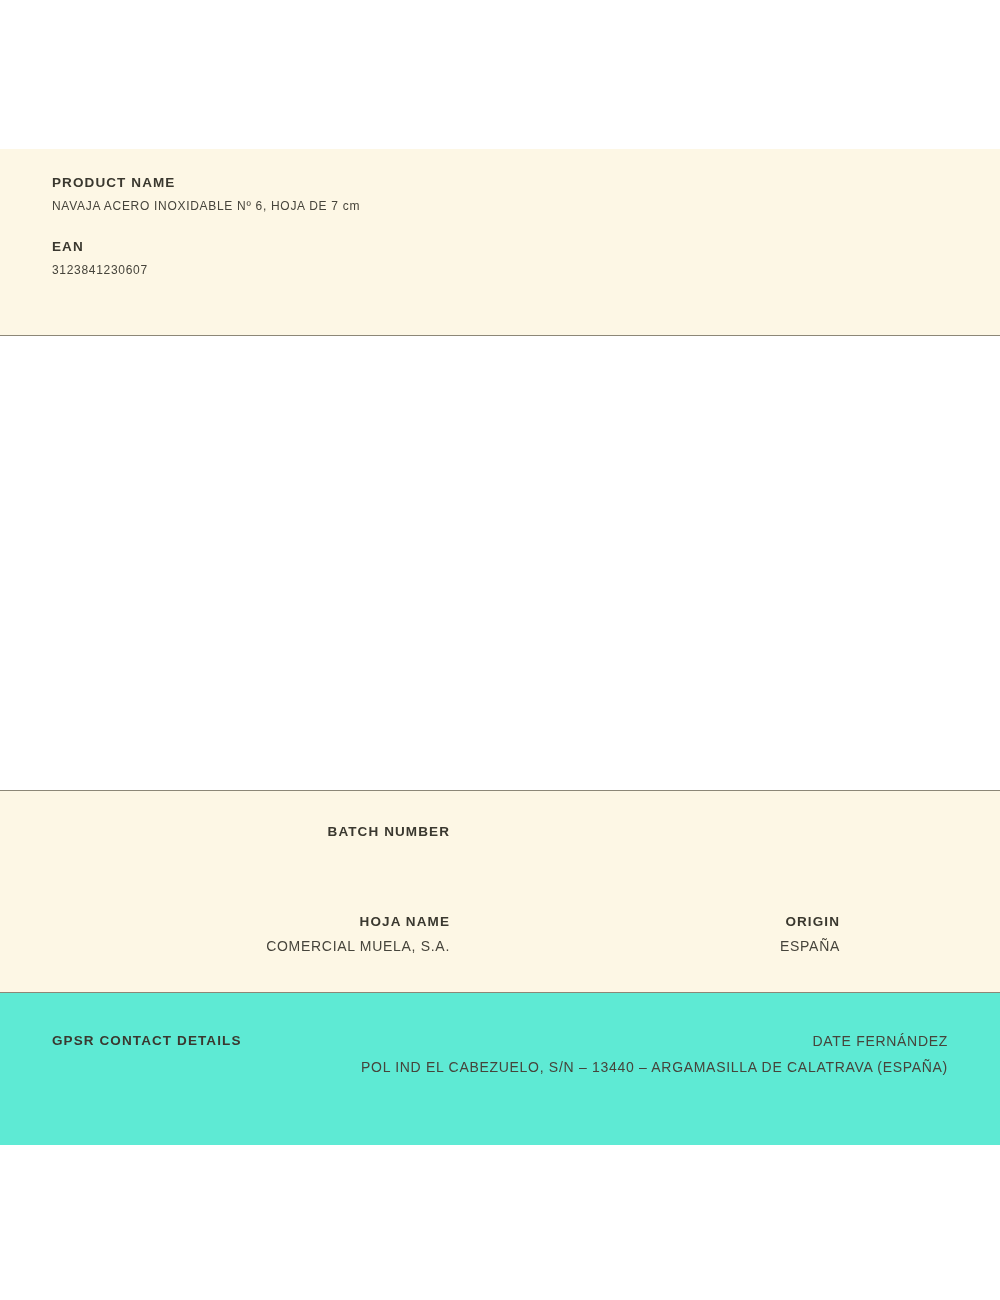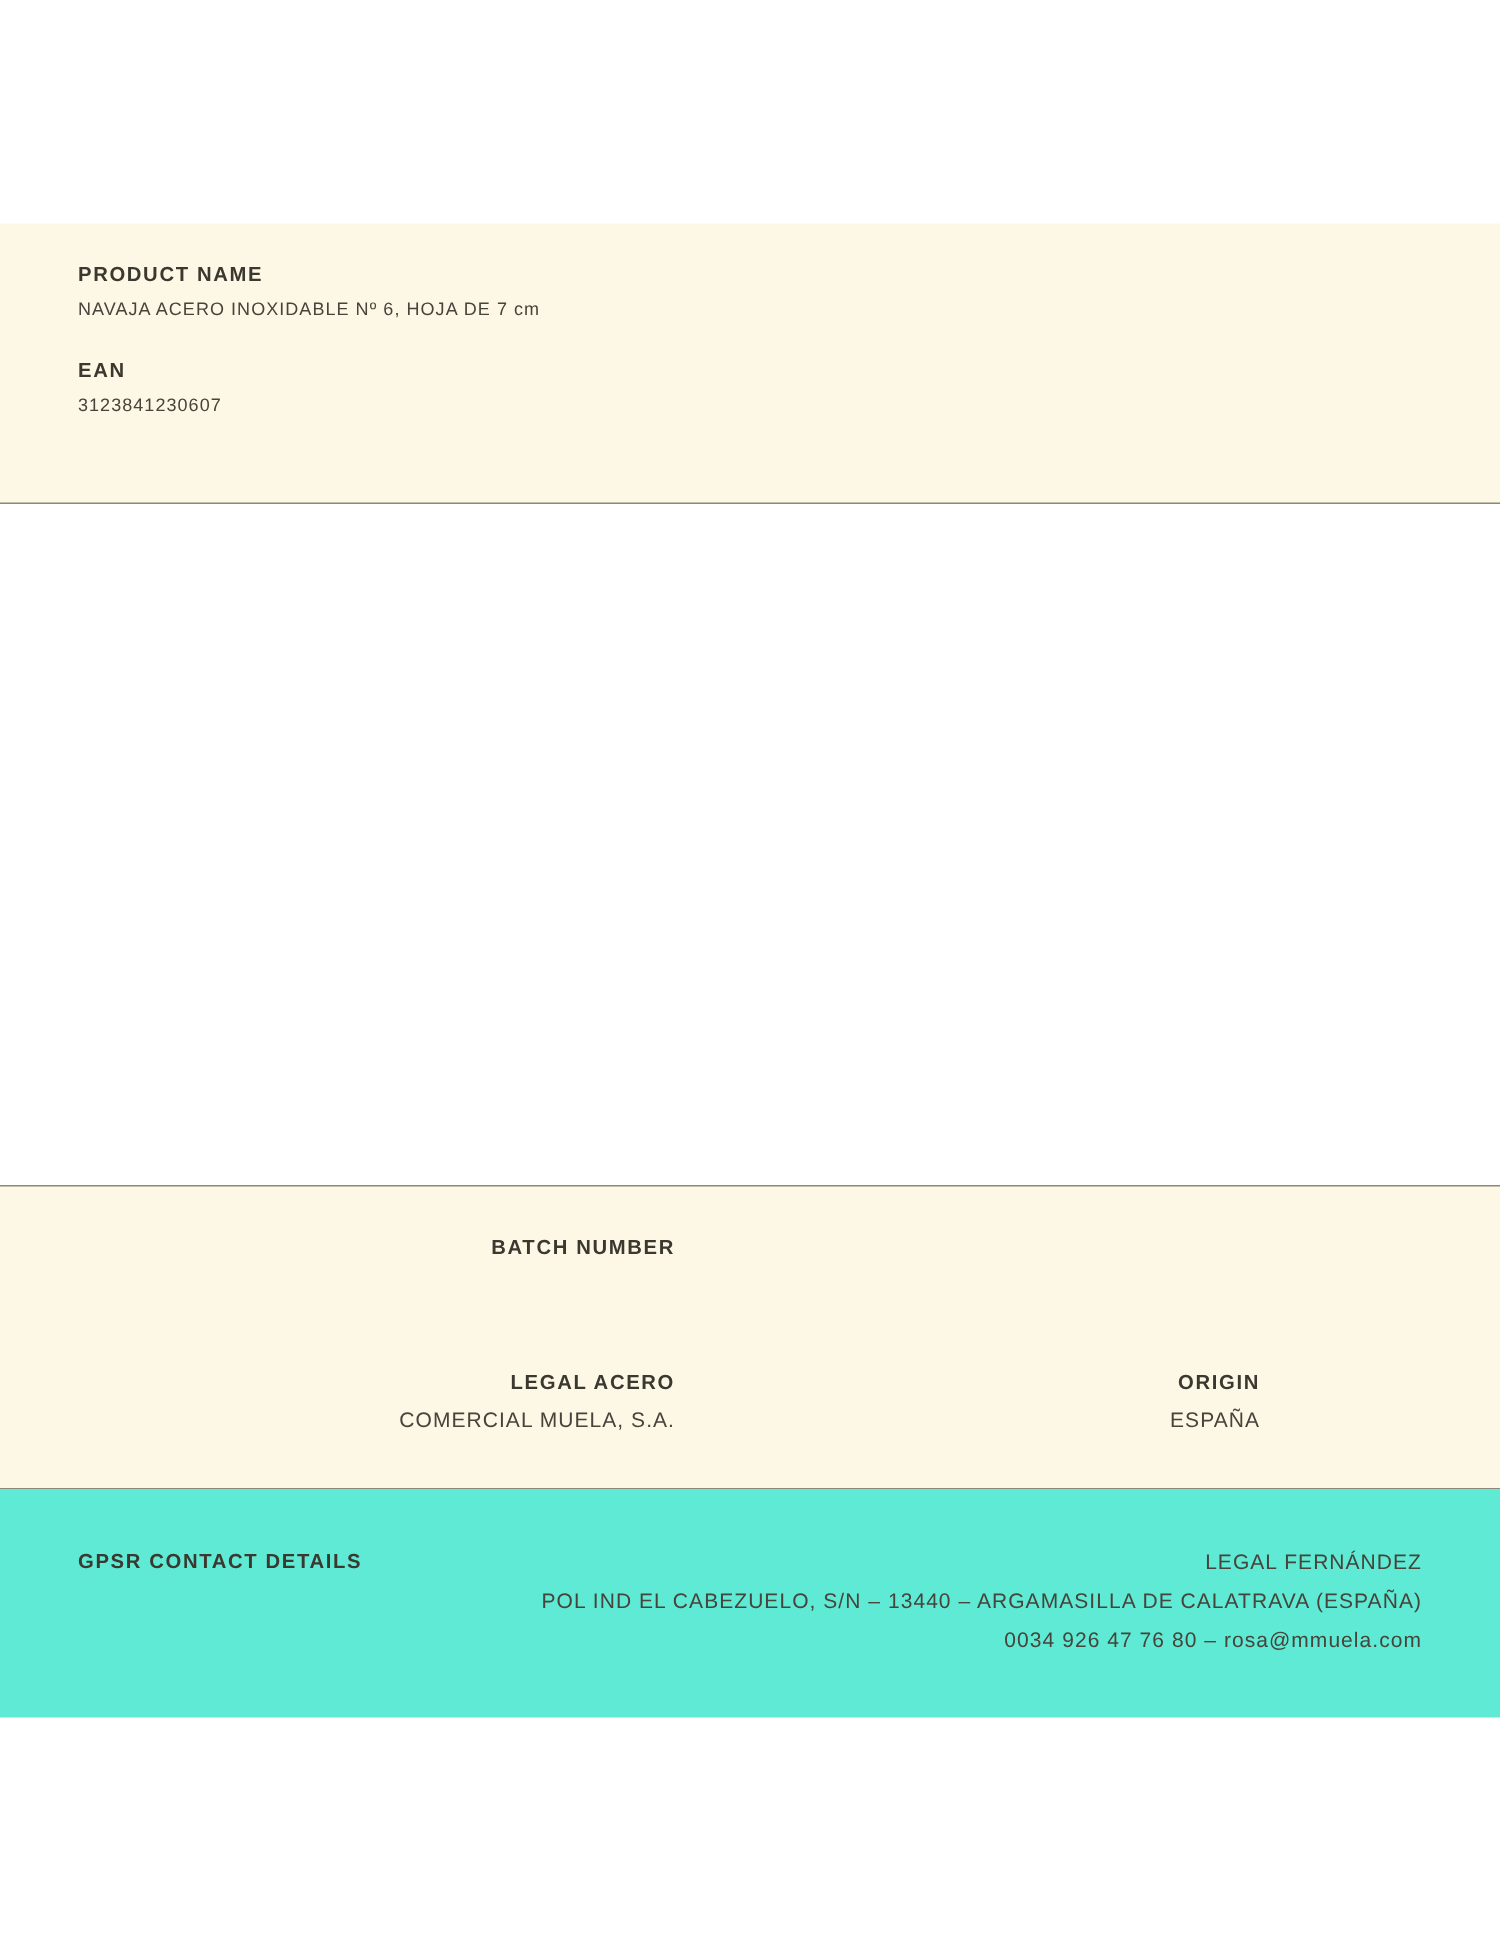--- a/index.html
+++ b/index.html
@@ -164,34 +164,33 @@
 
   <div class="middle-white"></div>
 
   <div class="mid-block">
     <div class="mid-grid">
       <div class="mid-col left mid-row1">
         <p class="mid-label">BATCH NUMBER</p>
         <p class="mid-value"></p>
       </div>
       <div class="mid-col left mid-row2">
-        <p class="mid-label">LEGAL ACERO</p>
+        <p class="mid-label">HOJA NAME</p>
         <p class="mid-value">COMERCIAL MUELA, S.A.</p>
       </div>
       <div class="mid-col right mid-row2">
         <p class="mid-label">ORIGIN</p>
         <p class="mid-value">ESPAÑA</p>
       </div>
     </div>
   </div>
 
   <div class="bottom-block">
     <div class="bottom-inner">
       <div class="gpsr-label">GPSR CONTACT DETAILS</div>
       <div class="gpsr-lines">
-        <div class="gpsr-line">LEGAL FERNÁNDEZ</div>
+        <div class="gpsr-line">DATE FERNÁNDEZ</div>
         <div class="gpsr-line">POL IND EL CABEZUELO, S/N – 13440 – ARGAMASILLA DE CALATRAVA (ESPAÑA)</div>
-        <div class="gpsr-line">0034 926 47 76 80 – rosa@mmuela.com</div>
       </div>
     </div>
   </div>
 
 </div>
 
 </body></html>

